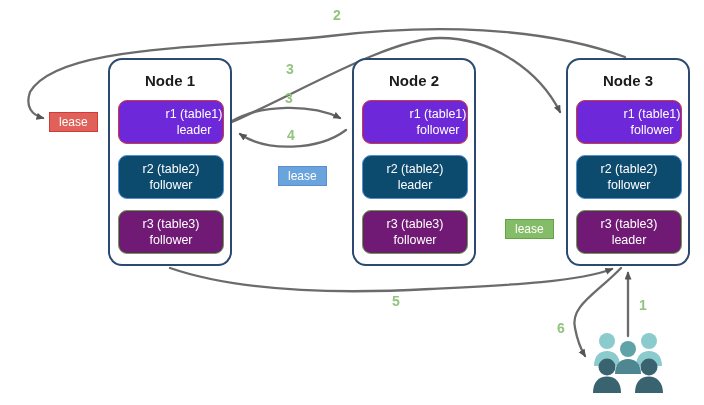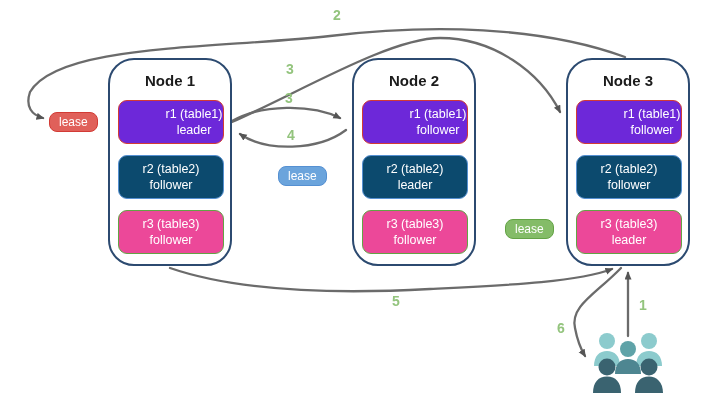--- a/index.html
+++ b/index.html
@@ -5,37 +5,37 @@
   html,body{margin:0;padding:0;background:#fff;}
   .stage{
     position:relative;width:704px;height:405px;background:#ffffff;
     font-family:"Liberation Sans",sans-serif;overflow:hidden;
   }
   .arrow-layer{position:absolute;left:0;top:0;width:704px;height:405px;}
   .arrow{fill:none;stroke:#6b6b6b;stroke-width:2.3;stroke-linecap:round;}
 
   .node{
     position:absolute;top:58px;width:124px;height:208px;box-sizing:border-box;
-    background:#ffffff;border:2px solid #2c4a70;border-radius:26px;
+    background:#ffffff;border:2px solid #2c4a70;border-radius:14px;
   }
   .node-title{
     text-align:center;font-weight:bold;font-size:15px;color:#1b1b1b;margin-top:12px;
   }
   .replica{
     position:absolute;left:8px;width:106px;height:44px;box-sizing:border-box;
     border-radius:9px;color:#ffffff;font-size:12.5px;line-height:1.3;
     display:flex;flex-direction:column;justify-content:center;text-align:center;
   }
   .replica.red{background:#6d28d9;border:1.5px solid #d23b35;padding-left:46px;}
   .replica.blue{background:#0c4a6e;border:1.5px solid #5590d2;}
-  .replica.green{background:#ec4899;border:1.5px solid #63a345;}
+  .replica.green{background:#701a75;border:1.5px solid #63a345;}
   .r-pos-0{top:40px;} .r-pos-1{top:95px;} .r-pos-2{top:150px;}
 
   .lease{
-    position:absolute;height:20px;box-sizing:border-box;padding:0 9px;border-radius:8px;
+    position:absolute;height:20px;box-sizing:border-box;padding:0 9px;border-radius:0;
     color:#ffffff;font-size:12px;line-height:18px;text-align:center;
   }
   .lease.red{background:#e0605a;border:1.5px solid #d23b35;left:49px;top:112px;}
   .lease.blue{background:#6ba4dc;border:1.5px solid #5590d2;left:278px;top:166px;}
   .lease.green{background:#84bc68;border:1.5px solid #63a345;left:505px;top:219px;}
 
   .step{
     position:absolute;color:#93c47d;font-weight:bold;font-size:14px;width:16px;text-align:center;
   }
   .step-2{left:329px;top:7px;}

